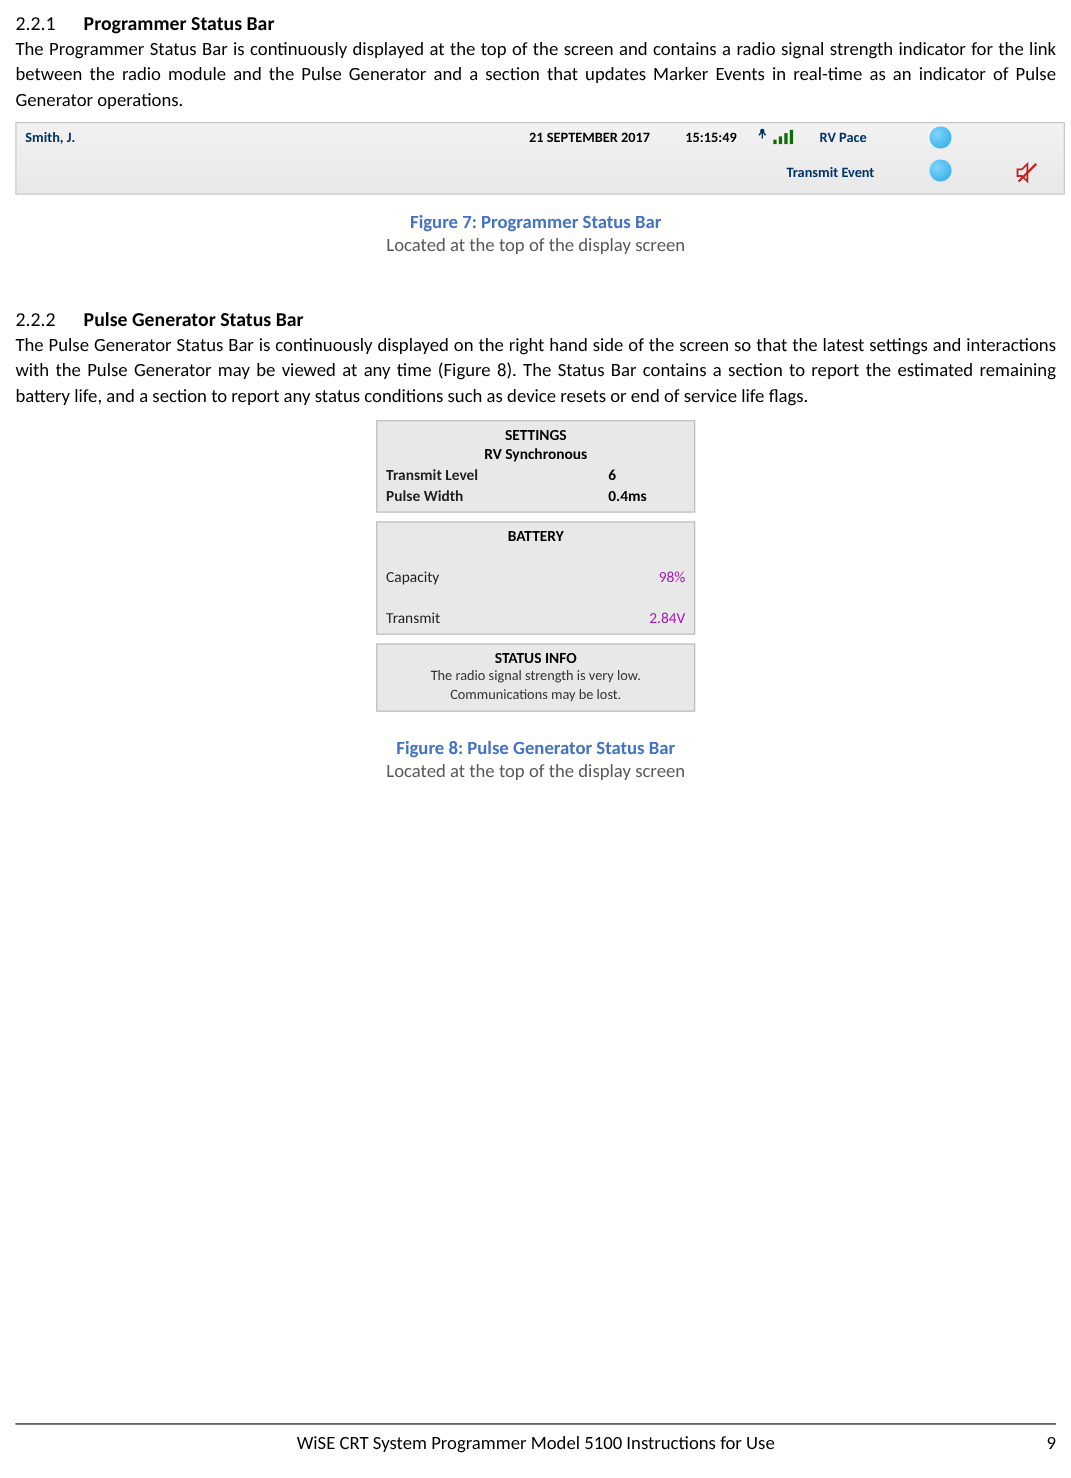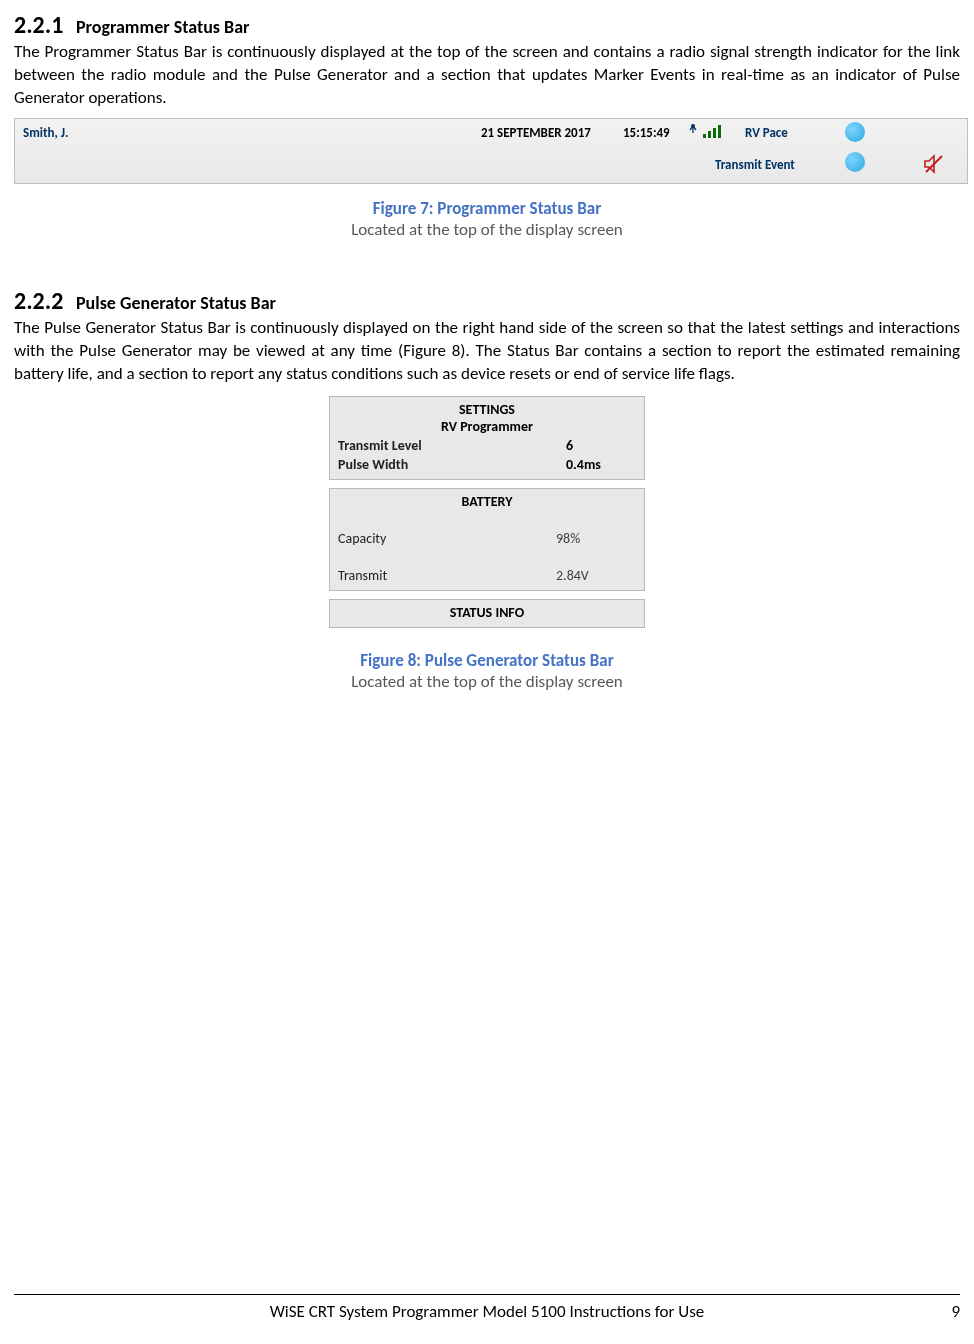--- a/index.html
+++ b/index.html
@@ -1,20 +1,20 @@
 <!DOCTYPE html>
 <html><head>
 <meta charset="utf-8">
 <style>
   * { box-sizing: border-box; margin: 0; padding: 0; }
   html, body { width: 974px; font-family: Calibri, Arial, sans-serif; color: #000; background: #fff; }
   .page { width: 974px; min-height: 1344px; position: relative; padding: 10px 14px 0 14px; }
 
   .heading-row { display: flex; align-items: baseline; margin-bottom: 2px; }
-  .heading-num { font-weight: 700; font-size: 24px; width: 62px; }
+  .heading-num { font-weight: 400; font-size: 18px; width: 62px; }
   .heading-title { font-weight: 700; font-size: 18px; }
 
   p.body { font-size: 17px; line-height: 1.35; text-align: justify; }
 
   .fig7-wrap { margin-top: 8px; }
   .fig7 { width: 954px; height: 66px; border: 1px solid #bfbfbf; background: linear-gradient(#f2f2f2,#e8e8e8); position: relative; font-size: 13px; }
   .fig7 .patient { position: absolute; left: 8px; top: 6px; font-weight: 700; color: #003366; }
   .fig7 .date { position: absolute; left: 466px; top: 6px; font-weight: 700; color: #000; }
   .fig7 .time { position: absolute; left: 608px; top: 6px; font-weight: 700; color: #000; }
   .fig7 .sig  { position: absolute; left: 672px; top: 2px; width: 48px; height: 20px; }
@@ -24,30 +24,30 @@
   .fig7 .dot2 { position: absolute; left: 830px; top: 33px; width: 20px; height: 20px; border-radius: 50%; background: radial-gradient(circle at 35% 35%, #7fd4ff, #29a9e0); }
   .fig7 .mute { position: absolute; left: 908px; top: 34px; width: 22px; height: 22px; }
   .sig svg, .mute svg { width: 100%; height: 100%; }
 
   .caption-title { text-align: center; font-weight: 700; color: #4472c4; font-size: 17px; margin-top: 14px; }
   .caption-sub   { text-align: center; color: #595959; font-size: 17px; }
 
   .gap { height: 46px; }
 
   .fig8-wrap { margin-top: 10px; display: flex; flex-direction: column; align-items: center; }
-  .fig8 { width: 316px; }
+  .fig8 { width: 290px; }
   .panel { border: 1px solid #b8b8b8; background: #e8e8e8; margin-bottom: 8px; padding: 4px 8px 6px; font-size: 14px; }
   .panel .ptitle { text-align: center; font-weight: 700; font-size: 14px; }
   .panel .pmode  { text-align: center; font-weight: 700; font-size: 14px; color: #000; }
   .panel .row2 { display: flex; margin-top: 2px; gap: 24px; }
   .panel .l { flex: 1; font-weight: 700; color: #1f1f1f; }
   .panel .v { font-weight: 700; color: #000; text-align: left; width: 70px; }
   .panel .rowb { display: flex; margin-top: 20px; }
   .panel .lb { flex: 1; color: #1f1f1f; }
-  .panel .vb { color: #404040; width: 80px; }
+  .panel .vb { color: #a21caf; width: 80px; text-align: right; }
   .panel .msg { text-align: center; font-size: 13px; color: #333; line-height: 1.3; }
 
   .footer { position: absolute; left: 14px; right: 14px; bottom: 22px; }
   .footer-rule { border-top: 1px solid #000; margin-bottom: 6px; }
   .footer-row { display: flex; justify-content: space-between; font-size: 17px; }
   .footer-row .ftext { flex: 1; text-align: center; }
   .footer-row .pg { width: 40px; text-align: right; }
 </style>
 </head>
 <body>
@@ -95,21 +95,21 @@
   <div class="heading-row">
     <span class="heading-num">2.2.2</span>
     <span class="heading-title">Pulse Generator Status Bar</span>
   </div>
   <p class="body">The Pulse Generator Status Bar is continuously displayed on the right hand side of the screen so that the latest settings and interactions with the Pulse Generator may be viewed at any time (Figure 8).  The Status Bar contains a section to report the estimated remaining battery life, and a section to report any status conditions such as device resets or end of service life flags.</p>
 
   <div class="fig8-wrap">
     <div class="fig8">
       <div class="panel">
         <div class="ptitle">SETTINGS</div>
-        <div class="pmode">RV Programmer</div>
+        <div class="pmode">RV Synchronous</div>
         <div class="row2">
           <span class="l">Transmit Level</span>
           <span class="v">6</span>
         </div>
         <div class="row2">
           <span class="l">Pulse Width</span>
           <span class="v">0.4ms</span>
         </div>
       </div>
       <div class="panel">
@@ -118,20 +118,21 @@
           <span class="lb">Capacity</span>
           <span class="vb">98%</span>
         </div>
         <div class="rowb">
           <span class="lb">Transmit</span>
           <span class="vb">2.84V</span>
         </div>
       </div>
       <div class="panel">
         <div class="ptitle">STATUS INFO</div>
+        <div class="msg">The radio signal strength is very low.  Communications may be lost.</div>
       </div>
     </div>
     <div class="caption-title">Figure 8: Pulse Generator Status Bar</div>
     <div class="caption-sub">Located at the top of the display screen</div>
   </div>
 
   <div class="footer">
     <div class="footer-rule"></div>
     <div class="footer-row">
       <span style="width:40px;"></span>

